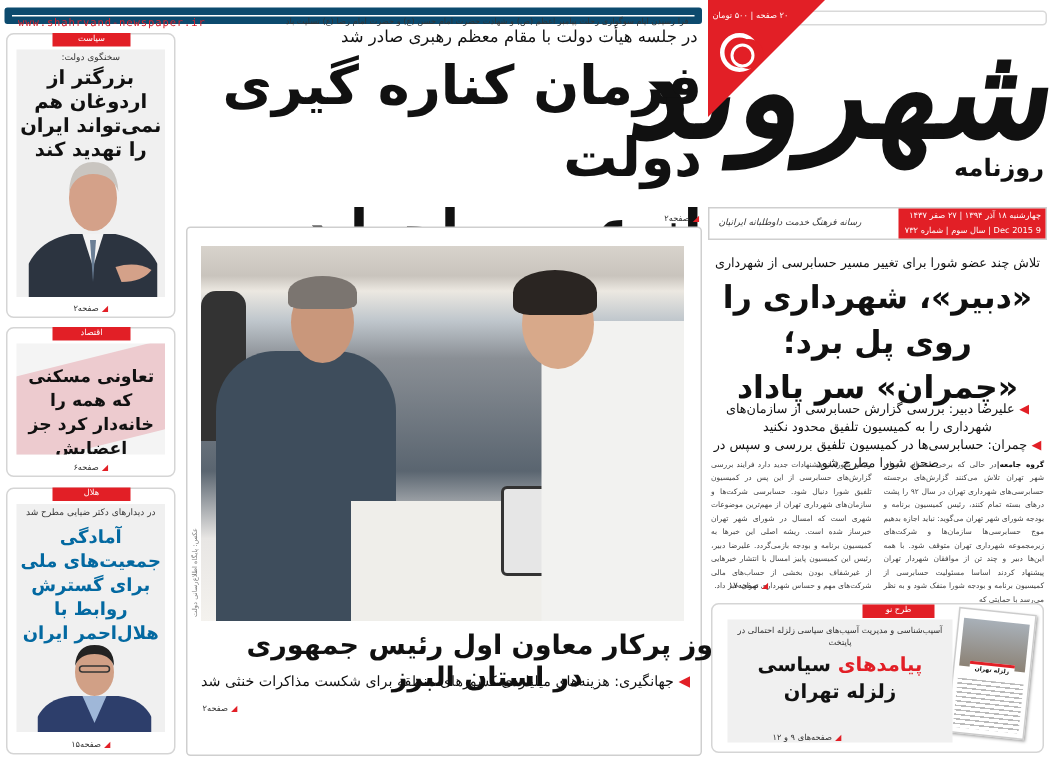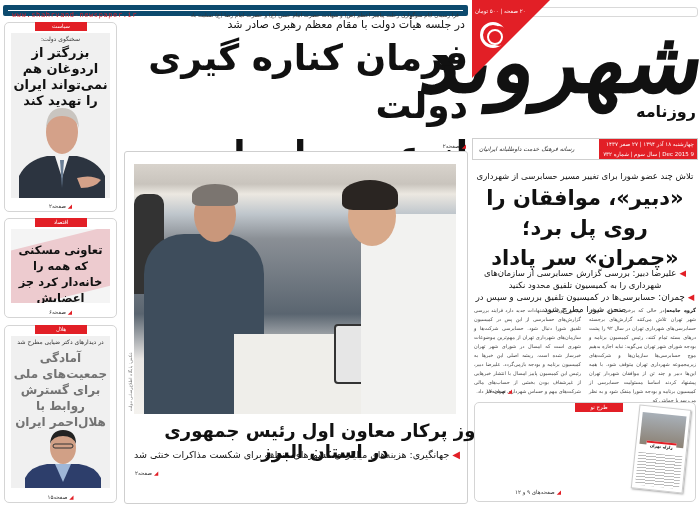--- a/index.html
+++ b/index.html
@@ -67,21 +67,21 @@
   .box1 .portrait { position: absolute; bottom: 0; left: 8px; width: 86px; height: 100px; }
 
   .box2 { top: 218px; height: 100px; }
   .box2 .inner { top: 10px; height: 74px; background: #f4f4f4; overflow: hidden; }
   .box2 .ghost { position: absolute; top: 8px; left: -6px; width: 120px; height: 60px; background: #e7a9b1; opacity: 0.55; transform: skewY(-14deg); }
   .box2 .ttl { position: absolute; top: 13px; width: 100%; text-align: center; font-size: 11.5px; line-height: 16px; color: #111; font-weight: bold; }
 
   .box3 { top: 325px; height: 178px; }
   .box3 .inner { top: 10px; height: 152px; }
   .box3 .kick { position: absolute; top: 2px; width: 100%; text-align: center; font-size: 6px; color: #333; }
-  .box3 .ttl { position: absolute; top: 14px; width: 100%; text-align: center; font-size: 12px; font-weight: 900; line-height: 16px; color: #737373; }
+  .box3 .ttl { position: absolute; top: 14px; width: 100%; text-align: center; font-size: 12px; font-weight: 900; line-height: 16px; color: #0369a1; }
   .box3 .portrait { position: absolute; bottom: 0; left: 14px; width: 76px; height: 62px; }
 
   
   .r-kicker { position: absolute; top: 171px; left: 474px; width: 222px; text-align: center; font-size: 8.5px; color: #111; }
   .r-headline { position: absolute; top: 183px; left: 474px; width: 222px; text-align: center; font-size: 21px; font-weight: 900; line-height: 30px; color: #111; }
   .r-bullets { position: absolute; top: 251px; left: 474px; width: 222px; font-size: 8.5px; line-height: 12px; color: #111; text-align: center; margin-top: 16px; }
   .r-bullets .tri { color: #e21f26; margin-left: 3px; }
   .r-body { position: absolute; top: 306px; left: 474px; width: 222px; height: 80px; display: flex; flex-direction: row; gap: 8px; }
   .r-body .col { flex: 1; font-size: 5px; line-height: 9px; color: #444; text-align: justify; }
   .r-body .col b { color: #111; }
@@ -202,36 +202,43 @@
       <path d="M25 18 Q26 4 38 4 Q51 4 51 18 Q48 10 38 10 Q28 10 25 18 Z" fill="#222"></path>
       <rect x="28" y="18" width="20" height="4" rx="2" fill="none" stroke="#333" stroke-width="1"></rect>
     </svg>
   </div>
   <div class="page-ref ref">
     <span class="tri">◢</span><span>صفحه۱۵</span>
   </div>
 </div>
 
 <div class="r-kicker">تلاش چند عضو شورا برای تغییر مسیر حسابرسی از شهرداری</div>
-<div class="r-headline">«دبیر»، موافقان را روی پل برد؛ «چمران» سر پاداد</div>
+<div class="r-headline">«دبیر»، شهرداری را روی پل برد؛ «چمران» سر پاداد</div>
 <div class="r-bullets">
   <div><span class="tri">◀</span><span>علیرضا دبیر: بررسی گزارش حسابرسی از سازمان‌های شهرداری را به کمیسیون تلفیق محدود نکنید</span></div>
   <div><span class="tri">◀</span><span>چمران: حسابرسی‌ها در کمیسیون تلفیق بررسی و سپس در صحن شورا مطرح شود</span></div>
 </div>
 <div class="r-body">
   <div class="col"><b>گروه جامعه|</b><span>در حالی که برخی اعضای شورای شهر تهران تلاش می‌کنند گزارش‌های برجسته حسابرسی‌های شهرداری تهران در سال ۹۲ را پشت درهای بسته تمام کنند، رئیس کمیسیون برنامه و بودجه شورای شهر تهران می‌گوید: نباید اجازه بدهیم موج حسابرسی‌ها سازمان‌ها و شرکت‌های زیرمجموعه شهرداری تهران متوقف شود. با همه این‌ها دبیر و چند تن از موافقان شهردار تهران پیشنهاد کردند اساسا مسئولیت حسابرسی از کمیسیون برنامه و بودجه شورا منفک شود و به نظر می‌رسد با حمایتی که</span></div>
   <div class="col"><span>رئیس شورا از پیشنهادات جدید دارد فرایند بررسی گزارش‌های حسابرسی از این پس در کمیسیون تلفیق شورا دنبال شود. حسابرسی شرکت‌ها و سازمان‌های شهرداری تهران از مهم‌ترین موضوعات شهری است که امسال در شورای شهر تهران خبرساز شده است. ریشه اصلی این خبرها به کمیسیون برنامه و بودجه بازمی‌گردد. علیرضا دبیر، رئیس این کمیسیون پاییز امسال با انتشار خبرهایی از غیرشفاف بودن بخشی از حساب‌های مالی شرکت‌های مهم و حساس شهرداری تهران خبر داد.</span></div>
 </div>
 <div class="page-ref r-ref">
   <span class="tri">◢</span><span>صفحه۱۷</span>
 </div>
 
 <div class="promo">
   <div class="mini-paper">
     <div class="img"></div>
     <div class="hd">زلزله تهران</div>
     <div class="lines"></div>
   </div>
+  <div class="inner">
+    <div class="kick">آسیب‌شناسی و مدیریت آسیب‌های سیاسی زلزله احتمالی در پایتخت</div>
+    <div class="ttl">
+      <div><span class="red">پیامدهای</span> <span>سیاسی</span></div>
+      <div>زلزله تهران</div>
+    </div>
+  </div>
   <div class="label">طرح نو</div>
   <div class="page-ref ref">
     <span class="tri">◢</span><span>صفحه‌های ۹ و ۱۲</span>
   </div>
 </div>
 
 </body></html>

